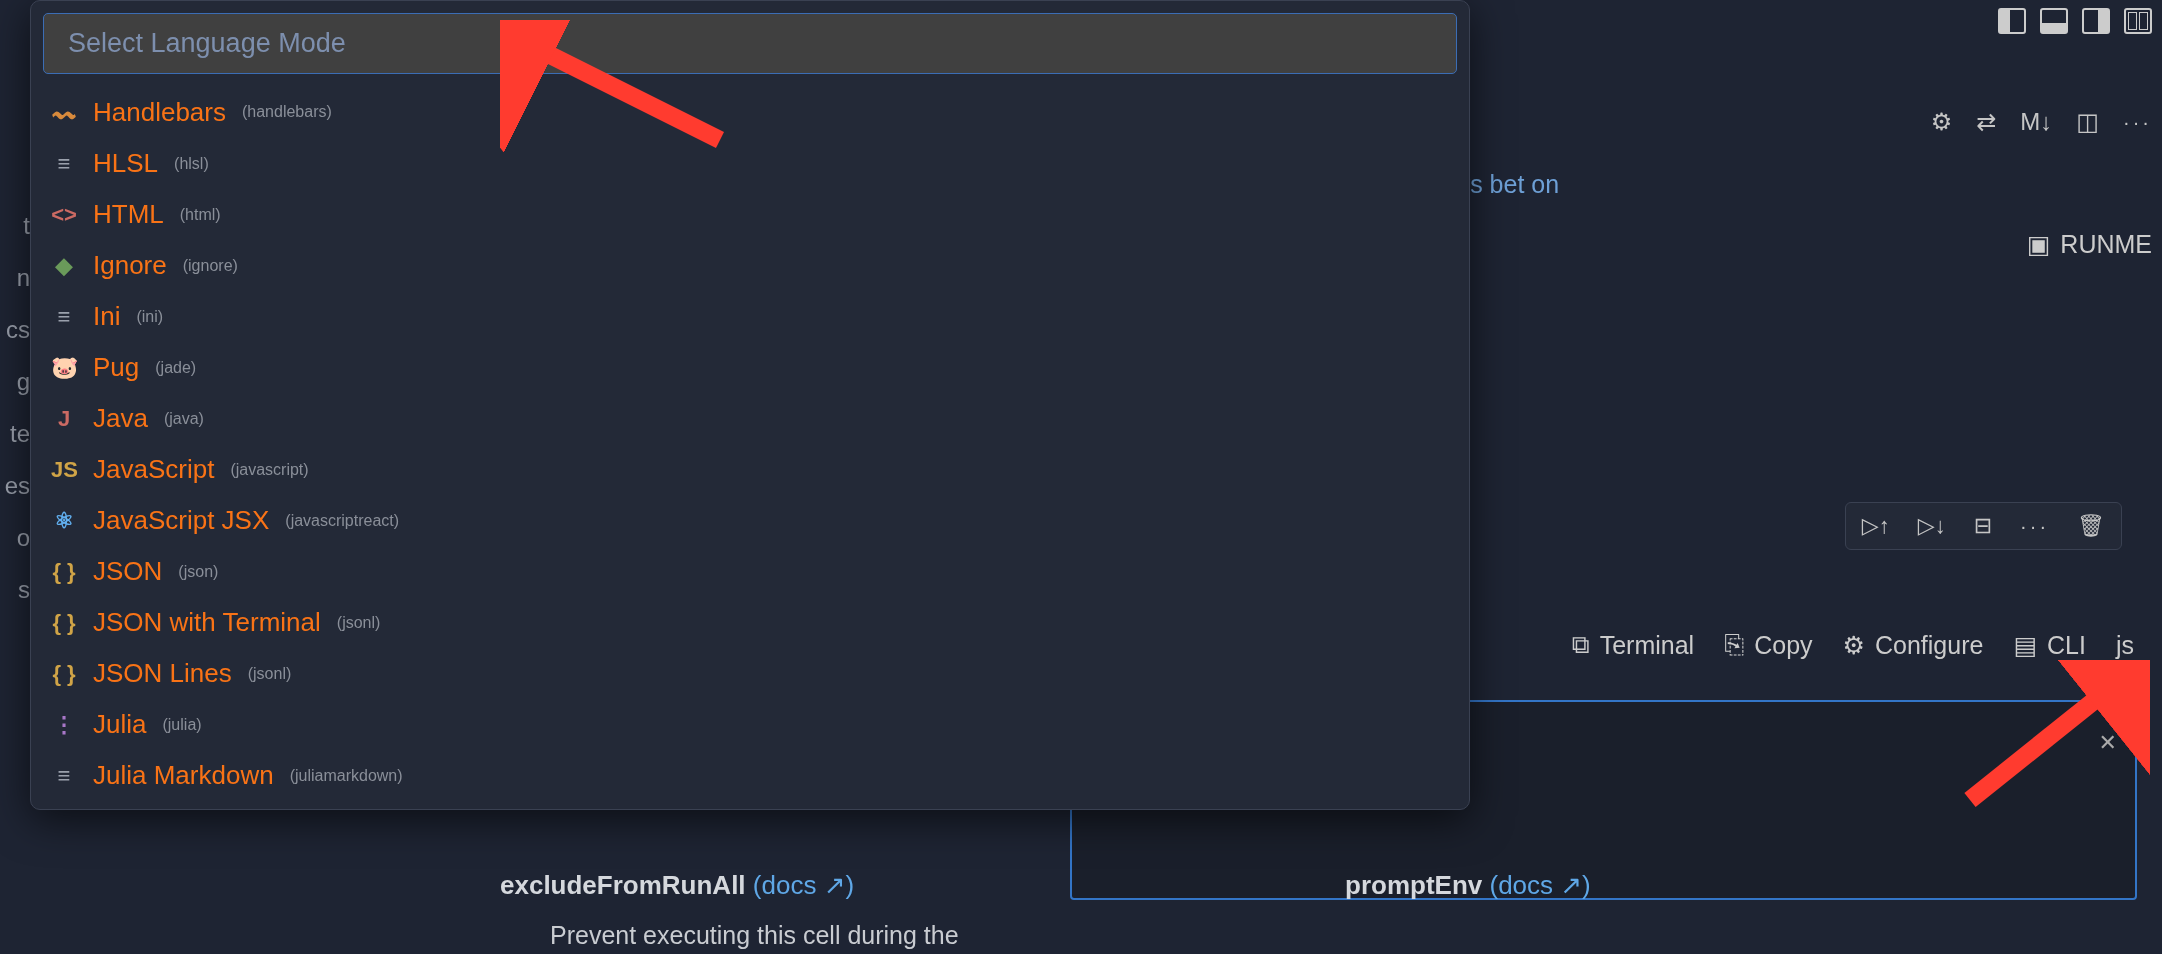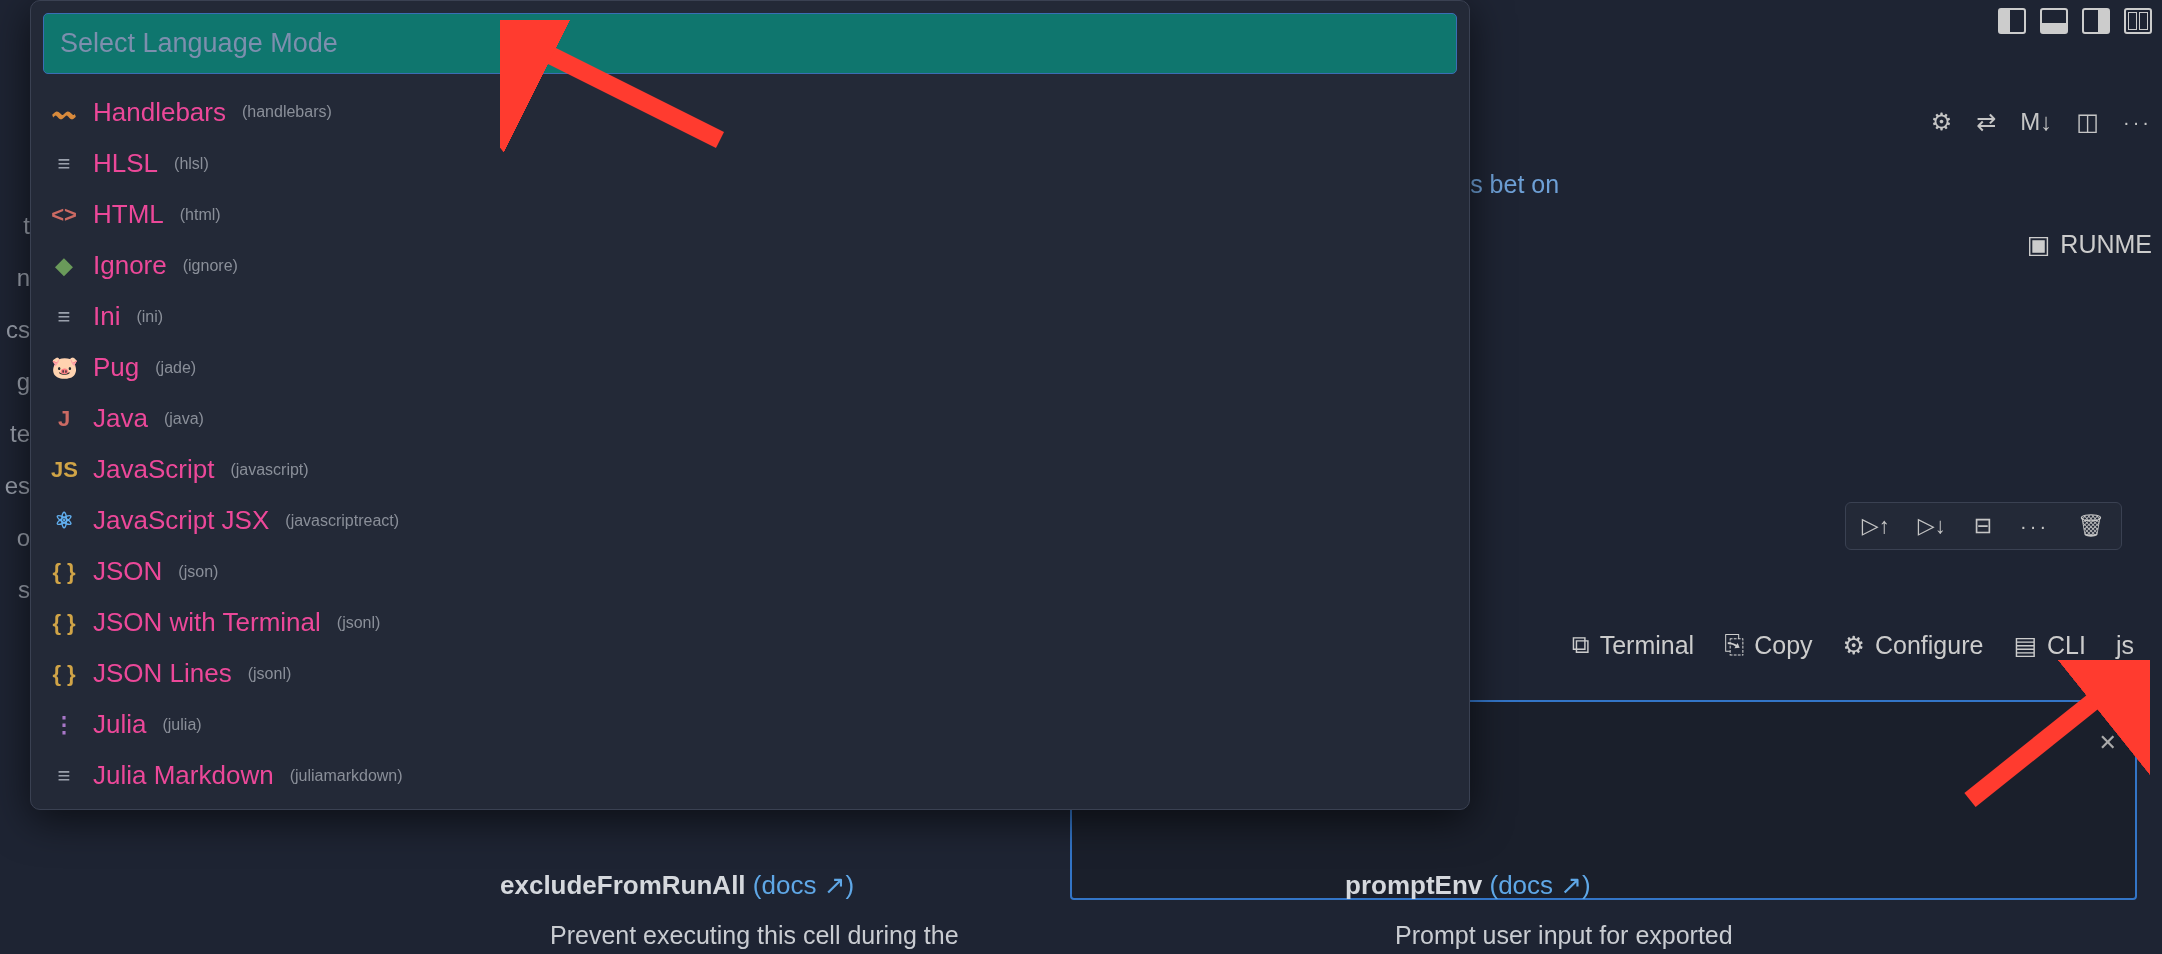--- a/index.html
+++ b/index.html
@@ -163,23 +163,23 @@
       background: #232937;
       border: 1px solid #3a4152;
       border-radius: 10px;
       box-shadow: 0 10px 40px rgba(0,0,0,0.6);
       z-index: 100;
       padding-bottom: 8px;
     }
     .quick-input-box {
       margin: 12px;
       border: 1.5px solid #3b6db5;
-      background: #0f766e;
+      background: #404040;
       border-radius: 5px;
-      padding: 14px 16px;
+      padding: 14px 24px;
     }
     .quick-input-box input {
       width: 100%;
       background: transparent;
       border: none;
       outline: none;
       color: #cccccc;
       font-size: 27px;
     }
     .quick-input-box input::placeholder { color: #7d8fae; }
@@ -195,21 +195,21 @@
       padding: 10px 6px;
       font-size: 26px;
       cursor: pointer;
     }
     .lang-icon {
       width: 26px;
       text-align: center;
       font-size: 22px;
       font-weight: bold;
     }
-    .lang-name { color: #ec4899; text-align: right; }
+    .lang-name { color: #f97316; text-align: right; }
     .lang-id { color: #8a8f99; font-size: 16px; }
     
     
     .ic-orange { color: #d88a3c; }
     .ic-gray { color: #9aa0ac; }
     .ic-red { color: #cb6a63; }
     .ic-green { color: #6a9a5a; }
     .ic-pink { color: #ce6f84; }
     .ic-yellow { color: #d0a447; }
     .ic-blue { color: #61afef; }
@@ -299,21 +299,20 @@
 
 <div class="docs-row">
   <div class="doc-panel">
     <span class="doc-title">excludeFromRunAll</span>
     <span class="doc-link">(docs ↗)</span>
     <div class="doc-desc">Prevent executing this cell during the</div>
   </div>
   <div class="doc-panel">
     <span class="doc-title">promptEnv</span>
     <span class="doc-link">(docs ↗)</span>
-    <div class="doc-desc">Prompt user input for exported</div>
   </div>
 </div>
 
 <div class="left-gutter" id="left-gutter">
     <div>t</div>
     <div>n</div>
     <div>cs</div>
     <div>g</div>
     <div>te</div>
     <div>es</div>

